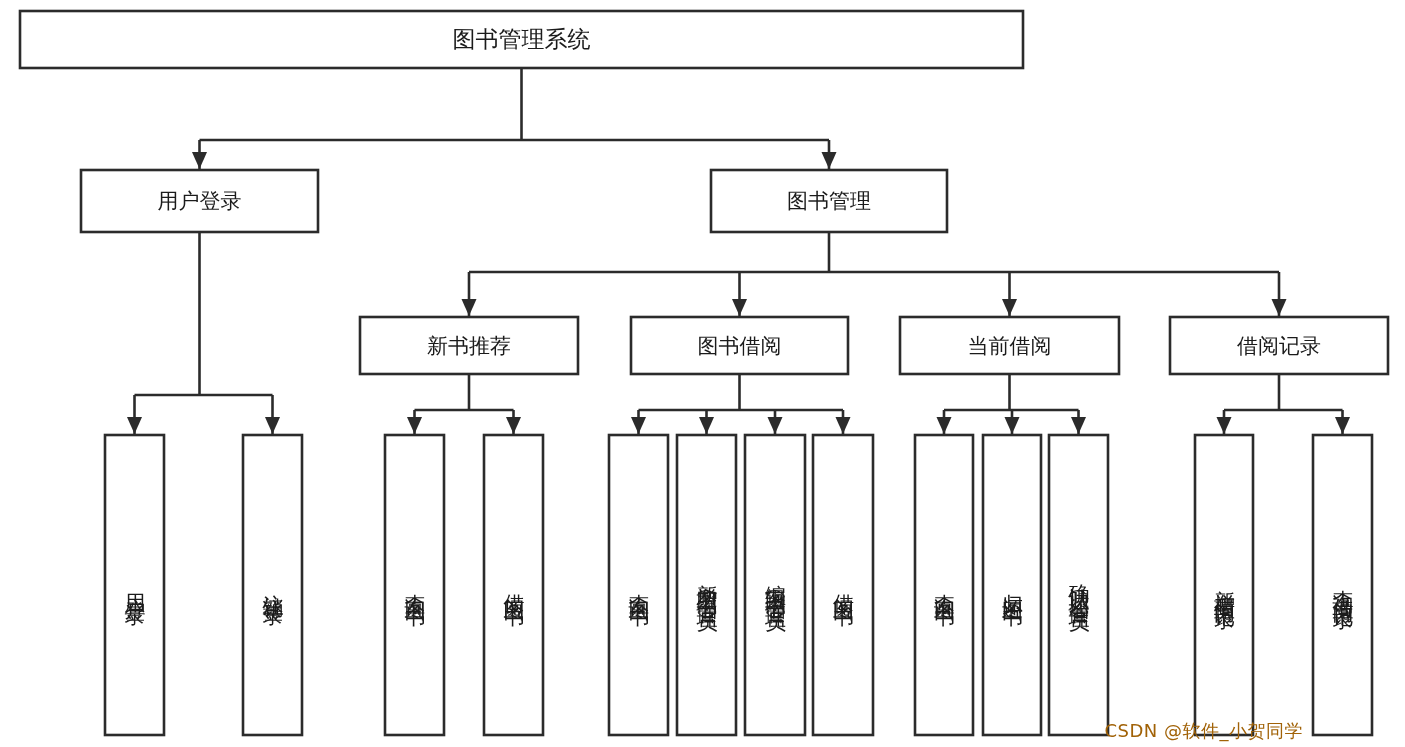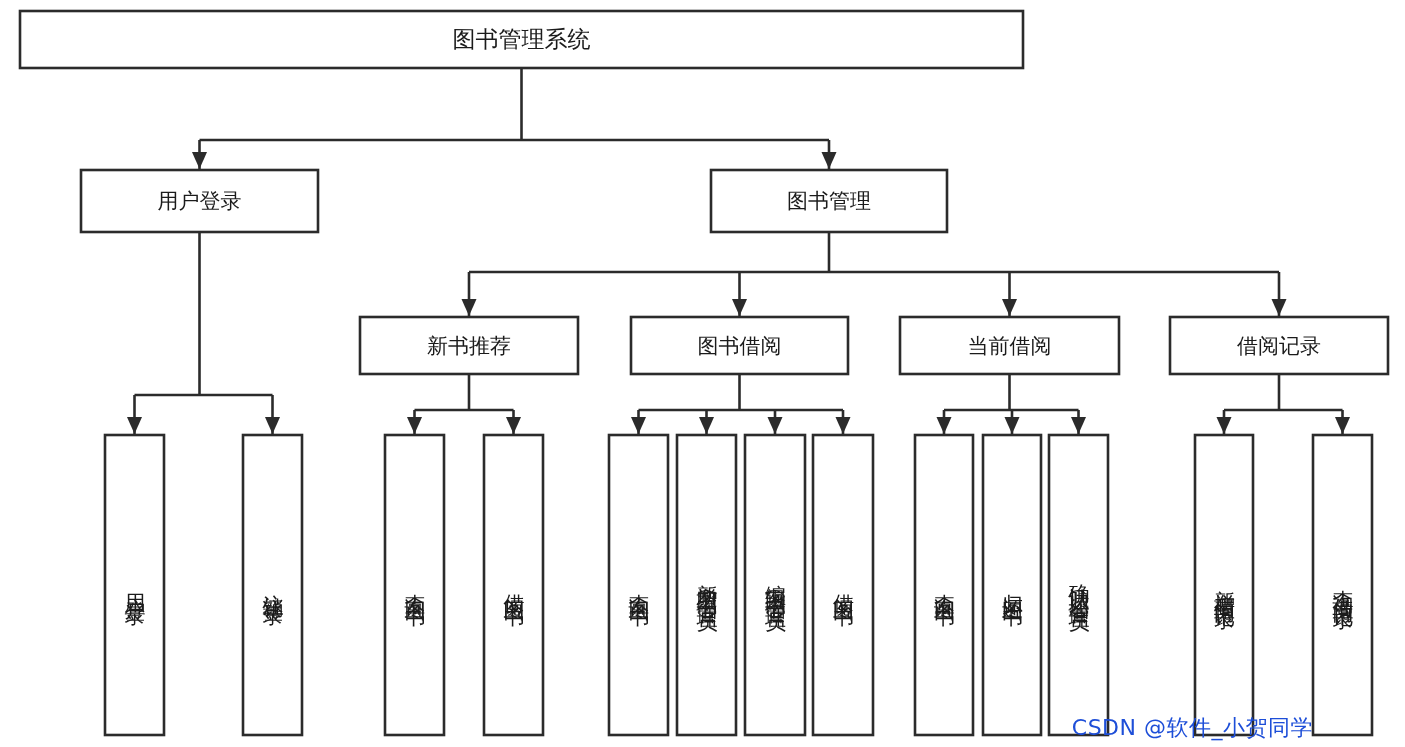--- a/index.html
+++ b/index.html
@@ -60,25 +60,25 @@
     letter-spacing: 4px;
     color: #1b1b1b;
     display: flex;
     align-items: center;
     justify-content: center;
     white-space: nowrap;
     pointer-events: none;
   }
   #watermark {
     position: absolute;
-    right: 4px;
+    right: 14px;
     bottom: 4px;
     font-family: "DejaVu Sans", "Liberation Sans", sans-serif;
-    font-size: 22px;
-    color: #1d4ed8;
+    font-size: 18px;
+    color: #a16207;
     letter-spacing: 0.5px;
     white-space: nowrap;
   }
 </style>
 </head>
 <body>
 
 <div id="diagram-root">
 
   <svg id="tree-svg" viewBox="0 0 1405 747">

